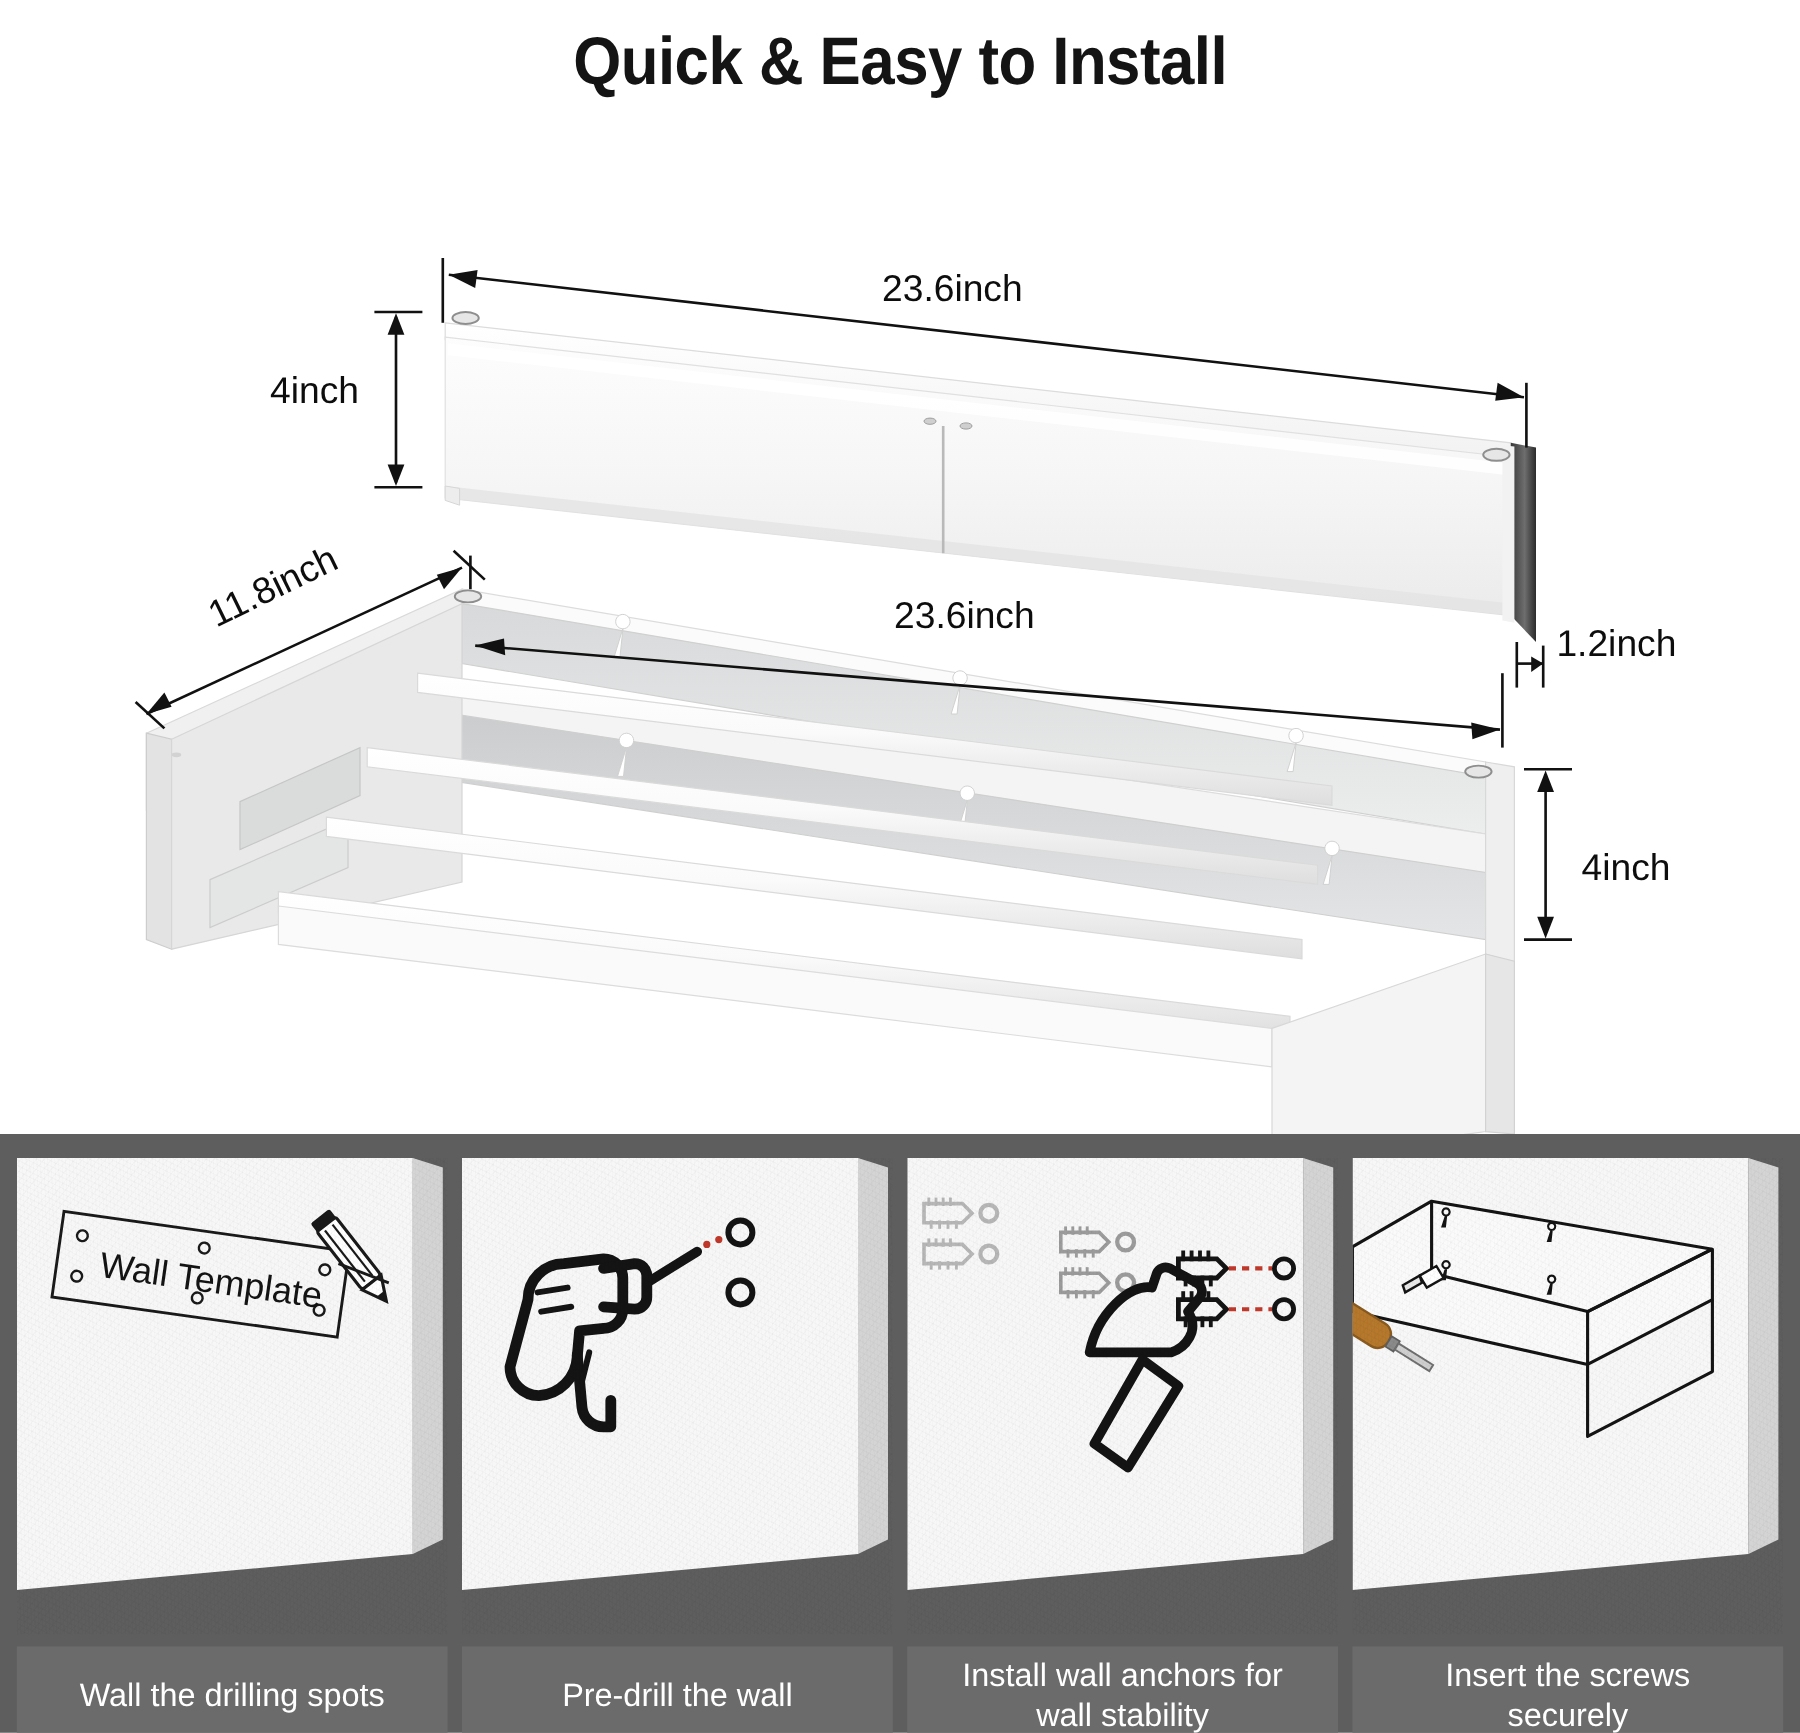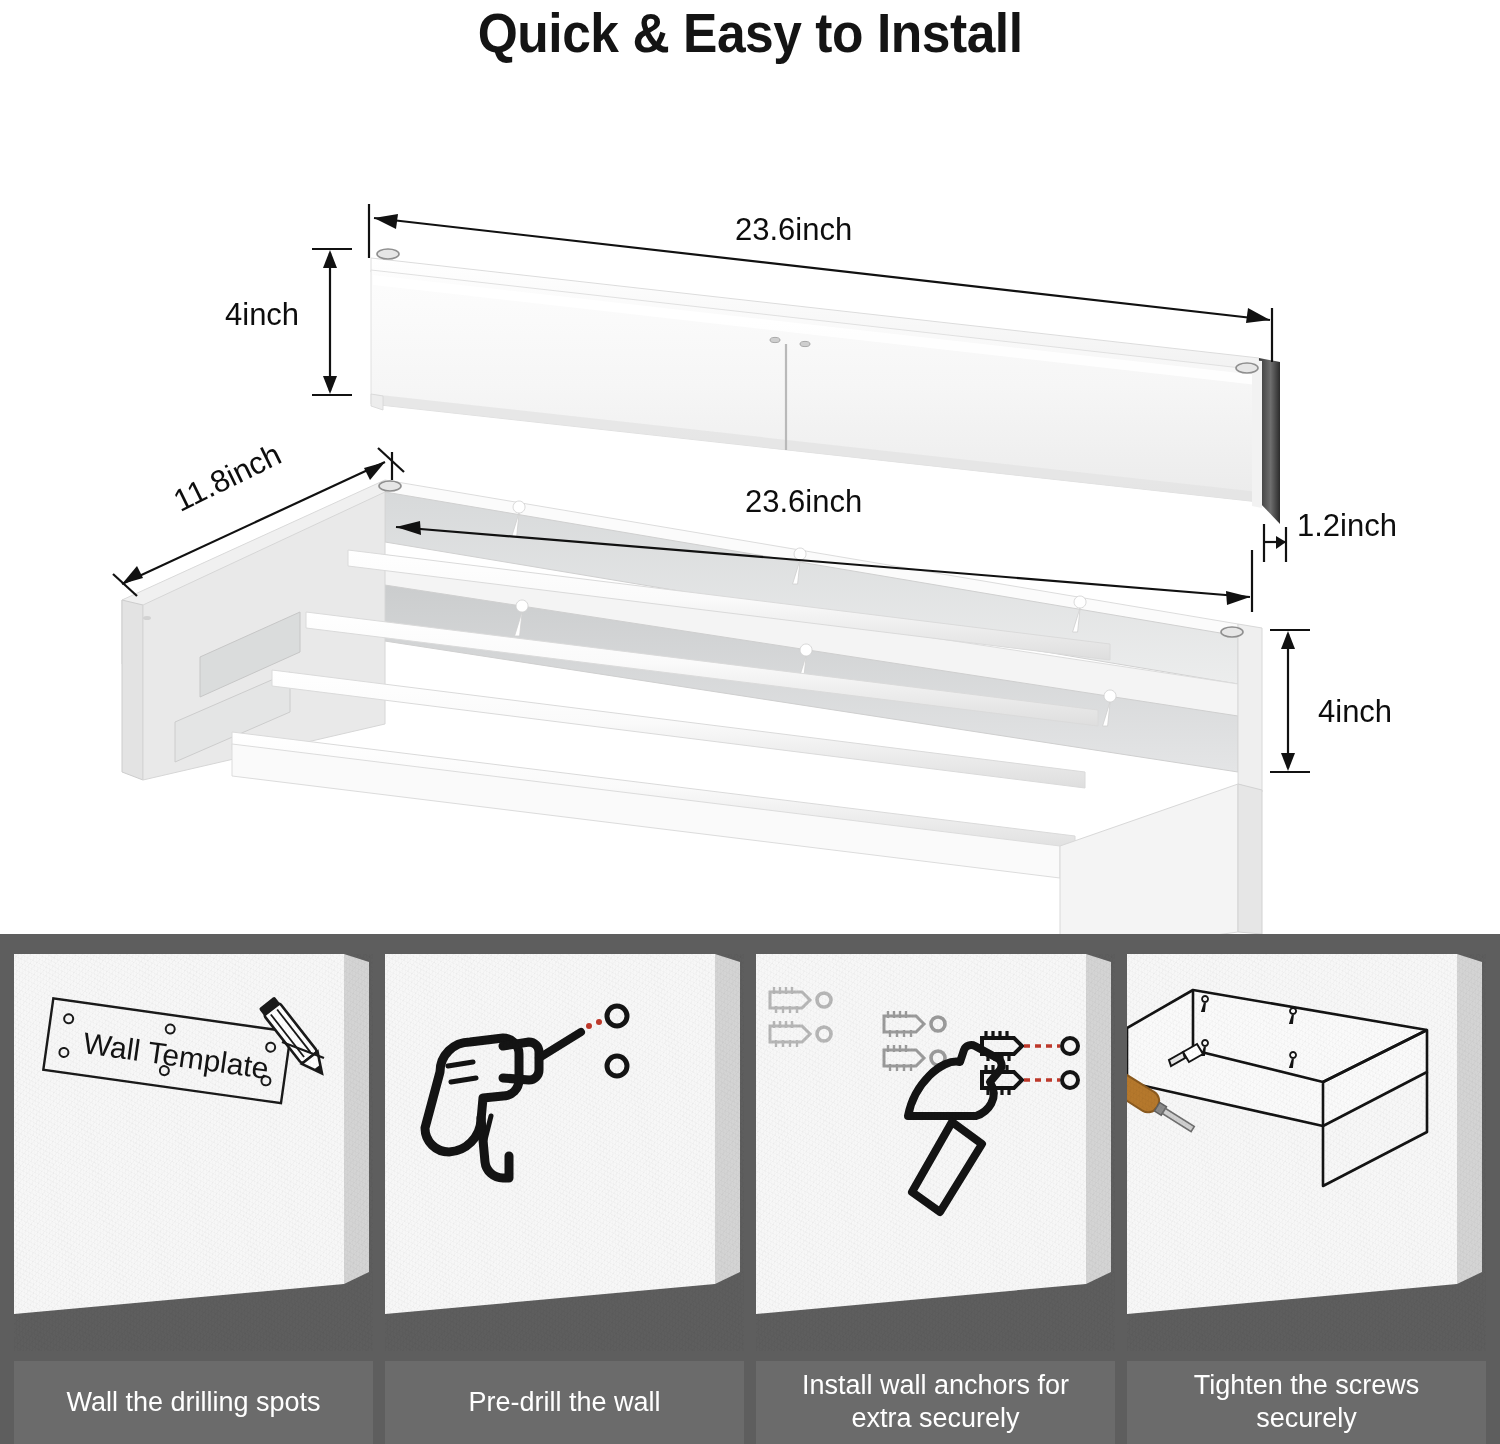--- a/index.html
+++ b/index.html
@@ -11,23 +11,24 @@
     font-family: "Liberation Sans", sans-serif;
     overflow: hidden;
     position: relative;
   }
 
   
   .title-bar {
     width: 1500px;
     height: 72px;
     display: flex;
-    align-items: flex-start;
+    align-items: flex-end;
     justify-content: center;
     background: #ffffff;
+    margin-top: 11px;
   }
   .title-text {
     font-size: 56px;
     font-weight: bold;
     color: #141414;
     letter-spacing: -0.5px;
     font-family: "Liberation Sans", sans-serif;
     transform: scaleX(0.92);
   }
 
@@ -441,21 +442,21 @@
                    c10,16 -2,30 -14,34
                    Z"></path>
           <path d="M196,168 L226,190 L184,258 L156,238 Z"></path>
         </g>
       </svg>
       <div class="wall-front-tex"></div>
     </div>
     <div class="step-caption">
       <span>
         <span>Install wall anchors for</span><br>
-        <span>extra securely</span>
+        <span>wall stability</span>
       </span>
     </div>
   </div>
 
   <div class="step">
     <div class="step-art">
       <svg width="360" height="400" viewBox="0 0 360 400">
         <path d="M0,0 L330,0 L330,330 L0,360 Z" fill="#f7f7f7"></path>
         <path d="M330,0 L355,8 L355,318 L330,330 Z" fill="#d4d4d4"></path>
 
@@ -483,19 +484,19 @@
         <g transform="rotate(32 20 150)">
           <rect x="-28" y="136" width="58" height="22" rx="10" fill="#b5782c" stroke="#8a5a1f" stroke-width="2"></rect>
           <rect x="30" y="142" width="8" height="10" fill="#8a8a8a" stroke="#5f5f5f" stroke-width="1.4"></rect>
           <rect x="38" y="144" width="34" height="6" fill="#cfcfcf" stroke="#6f6f6f" stroke-width="1.6"></rect>
         </g>
       </svg>
       <div class="wall-front-tex"></div>
     </div>
     <div class="step-caption">
       <span>
-        <span>Tighten the screws</span><br>
+        <span>Insert the screws</span><br>
         <span>securely</span>
       </span>
     </div>
   </div>
 
 </div>
 
 </body></html>

